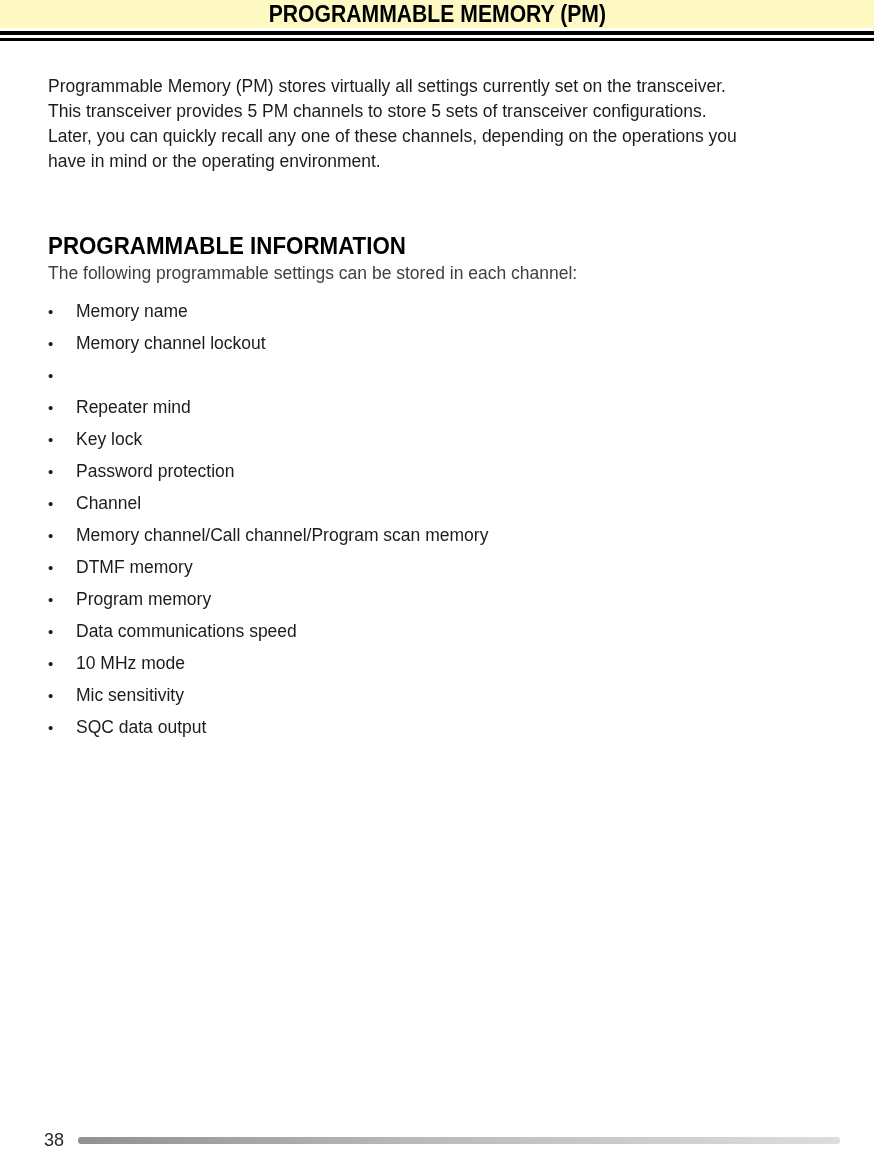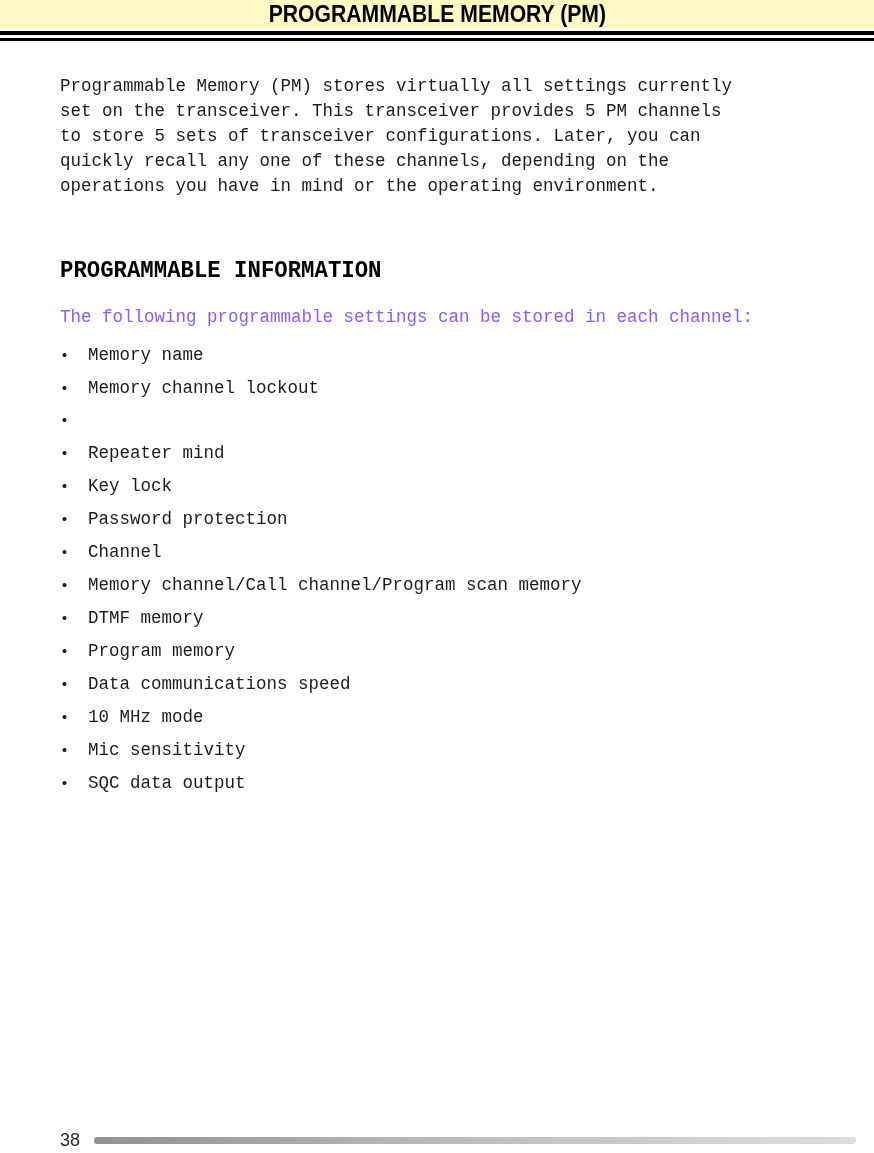--- a/index.html
+++ b/index.html
@@ -49,44 +49,43 @@
     left: 0;
     width: 874px;
     height: 3px;
     background: #000000;
   }
 
   
   .content {
     position: absolute;
     top: 74px;
-    left: 60px;
+    left: 48px;
     width: 700px;
-    font-family: Liberation Mono, monospace;
   }
   .intro-paragraph {
     font-size: 17.5px;
     line-height: 25px;
     color: #1c1c1c;
     width: 692px;
   }
   .section-heading {
     margin-top: 58px;
     font-size: 24px;
     font-weight: bold;
     color: #000000;
     transform: scaleX(0.93);
     transform-origin: left center;
     white-space: nowrap;
   }
   .section-lead {
-    margin-top: 21px;
+    margin-top: 1px;
     font-size: 17.5px;
     line-height: 25px;
-    color: #8b5cf6;
+    color: #404040;
   }
   ul.settings-list {
     list-style: none;
     margin-top: 14px;
   }
   ul.settings-list li {
     display: flex;
     align-items: baseline;
     font-size: 17.5px;
     line-height: 23px;
@@ -96,21 +95,21 @@
   ul.settings-list li .bullet {
     width: 28px;
     flex: 0 0 28px;
     font-size: 15px;
     color: #1c1c1c;
   }
 
   
   .page-footer {
     position: absolute;
-    left: 60px;
+    left: 44px;
     top: 1130px;
     width: 796px;
     display: flex;
     align-items: center;
     justify-content: flex-end;
   }
   .page-number {
     font-size: 18px;
     color: #2a2a2a;
     margin-right: 14px;

